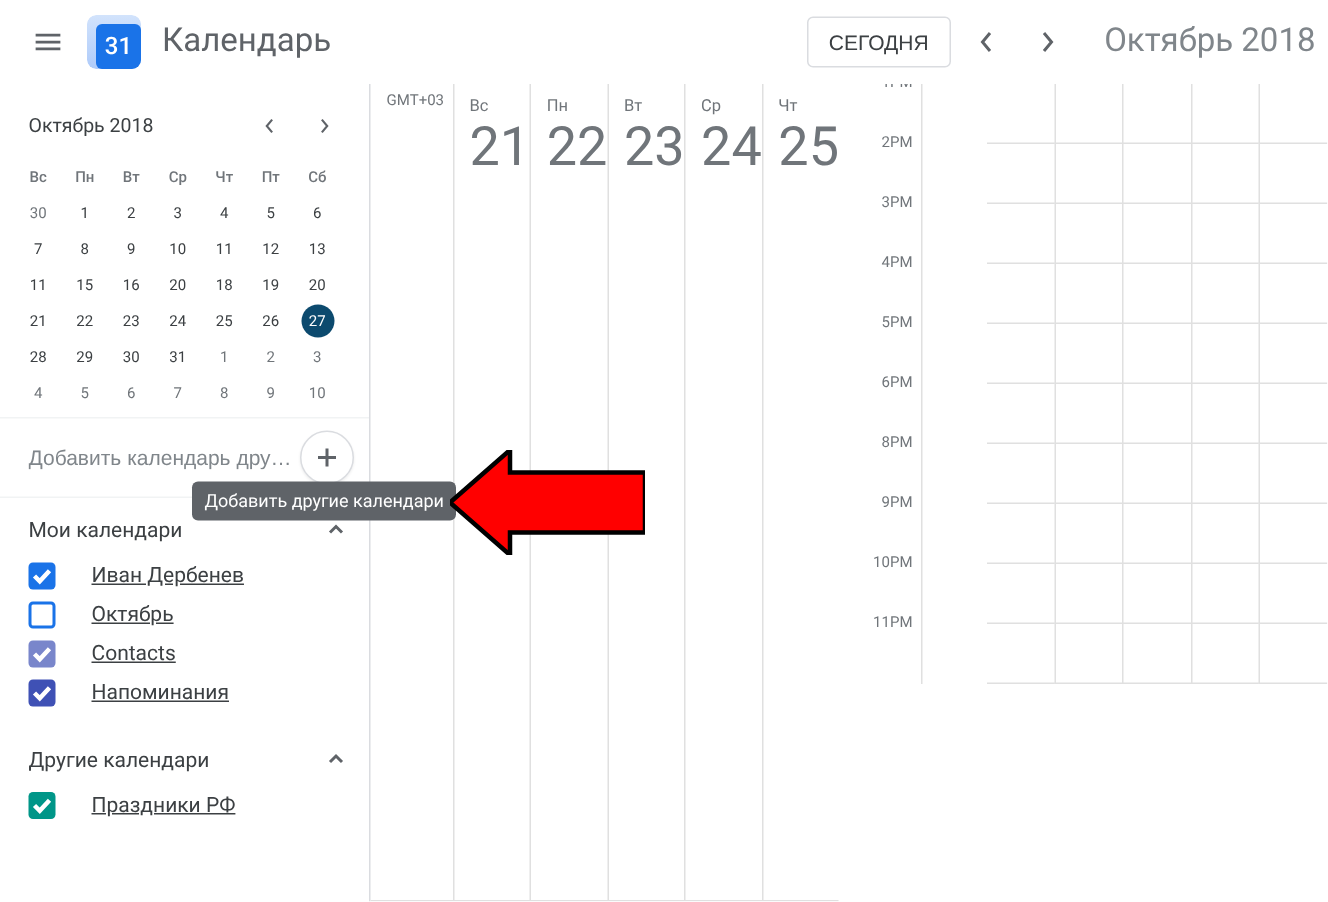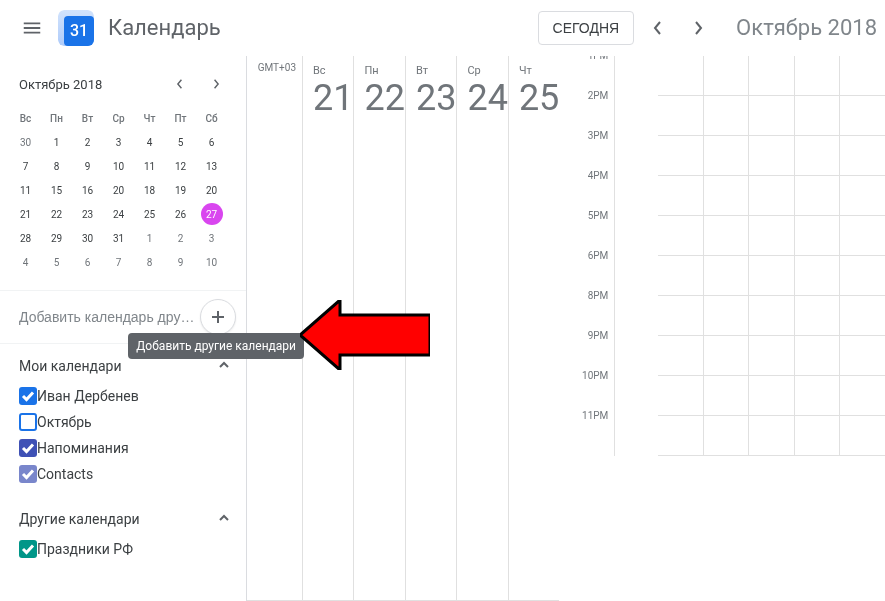--- a/index.html
+++ b/index.html
@@ -27,38 +27,38 @@
   .mini-head { display: flex; align-items: center; justify-content: space-between; padding: 4px 16px 8px 19px; }
   .mini-title { font-size: 13px; color: #3c4043; }
   .mini-nav { display: flex; gap: 8px; }
   .mini-nav .nav-btn { width: 28px; height: 28px; }
   .mini-nav .nav-btn svg { width: 8px; height: 10px; }
   .mini-grid { padding: 0 10px; }
   .mini-row { display: flex; }
   .mini-cell { width: 31px; height: 24px; display: flex; align-items: center; justify-content: center; font-size: 10px; color: #70757a; cursor: pointer; border-radius: 50%; }
   .mini-cell.dow { color: #70757a; font-weight: 500; cursor: default; }
   .mini-cell.in-month { color: #3c4043; }
-  .mini-cell.today { background: #d946ef; color: #fff; width: 22px; height: 22px; margin: 1px auto; }
+  .mini-cell.today { background: #0c4a6e; color: #fff; width: 22px; height: 22px; margin: 1px auto; }
   .mini-td { width: 31px; display:flex; align-items:center; justify-content:center; height:24px;text-align:right;}
   .mini-td .today { }
 
   
-  .add-row { display: flex; align-items: center; padding: 8px 10px 8px 19px; margin-top: 16px; border-top: 1px solid #f1f3f4; border-bottom: 1px solid #f1f3f4; position: relative; }
+  .add-row { display: flex; align-items: center; padding: 8px 10px 8px 19px; margin-top: 4px; border-top: 1px solid #f1f3f4; border-bottom: 1px solid #f1f3f4; position: relative; }
   .add-input { flex: 1; border: none; outline: none; font-size: 14px; color: #3c4043; background: transparent; white-space: nowrap; overflow: hidden; text-overflow: ellipsis; padding: 6px 0; }
   .add-input::placeholder { color: #80868b; }
   .add-btn { width: 36px; height: 36px; border-radius: 50%; border: 1px solid #dadce0; background: #fff; display: flex; align-items: center; justify-content: center; cursor: pointer; box-shadow: 0 1px 2px rgba(0,0,0,0.08); }
   .add-btn svg { width: 16px; height: 16px; stroke: #5f6368; stroke-width: 2; }
   .tooltip { position: absolute; right: -58px; top: 42px; background: #5f6368; color: #fff; font-size: 12px; padding: 6px 8px; border-radius: 4px; white-space: nowrap; z-index: 10; }
 
   
   .section-head { display: flex; align-items: center; justify-content: space-between; padding: 12px 16px 8px 19px; cursor: pointer; }
   .section-title { font-size: 14px; color: #3c4043; }
   .section-chev svg { width: 12px; height: 12px; stroke: #5f6368; stroke-width: 2; fill: none; }
 
-  .cal-item { display: flex; align-items: center; padding: 4px 16px 4px 19px; gap: 0; cursor: pointer; }
+  .cal-item { display: flex; align-items: center; padding: 4px 16px 4px 19px; gap: 24px; cursor: pointer; text-decoration: underline; }
   .cal-item .chk { width: 18px; height: 18px; border-radius: 3px; display: flex; align-items: center; justify-content: center; flex: none; }
   .cal-item .chk svg { width: 14px; height: 14px; stroke: #fff; stroke-width: 3; fill: none; }
   .cal-item .lbl { font-size: 14px; color: #3c4043; }
   .chk.blue { background: #1a73e8; }
   .chk.blue-outline { background: #fff; border: 2px solid #1a73e8; }
   .chk.indigo { background: #3f51b5; }
   .chk.lav { background: #7986cb; }
   .chk.teal { background: #009688; }
 
   
@@ -304,34 +304,34 @@
               <polyline points="2,7 5.5,10.5 12,3.5"></polyline>
             </svg>
           </div>
           <div class="lbl">Иван Дербенев</div>
         </div>
         <div class="cal-item">
           <div class="chk blue-outline"></div>
           <div class="lbl">Октябрь</div>
         </div>
         <div class="cal-item">
+          <div class="chk lav">
+            <svg viewBox="0 0 14 14">
+              <polyline points="2,7 5.5,10.5 12,3.5"></polyline>
+            </svg>
+          </div>
+          <div class="lbl">Contacts</div>
+        </div>
+        <div class="cal-item">
           <div class="chk indigo">
             <svg viewBox="0 0 14 14">
               <polyline points="2,7 5.5,10.5 12,3.5"></polyline>
             </svg>
           </div>
           <div class="lbl">Напоминания</div>
-        </div>
-        <div class="cal-item">
-          <div class="chk lav">
-            <svg viewBox="0 0 14 14">
-              <polyline points="2,7 5.5,10.5 12,3.5"></polyline>
-            </svg>
-          </div>
-          <div class="lbl">Contacts</div>
         </div>
       </div>
 
     <div class="section-head" style="margin-top:10px;">
       <div class="section-title">Другие календари</div>
       <div class="section-chev"><svg viewBox="0 0 12 12">
             <polyline points="2,8 6,4 10,8"></polyline>
           </svg></div>
     </div>
     <div id="other-cals">

